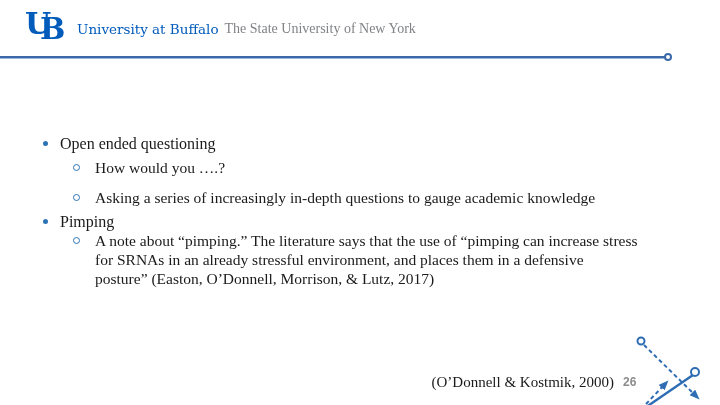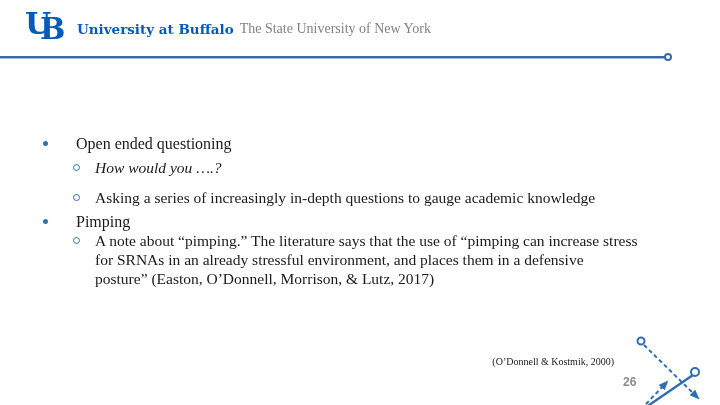--- a/index.html
+++ b/index.html
@@ -37,21 +37,21 @@
     position:absolute; left:0; top:-4px;
     font-size:30px; line-height:1;
   }
   .monogram .letter-b {
     position:absolute; left:15px; top:1px;
     font-size:30px; line-height:1;
   }
   .wordmark {
     margin-left:6px;
     font-family:"DejaVu Serif", serif;
-    font-weight:bold;
+    font-weight:normal;
     font-size:13.5px;
     color:var(--ub-blue);
     white-space:nowrap;
   }
   .tagline {
     margin-left:6px;
     font-family:Liberation Serif, serif;
     font-size:14px;
     color:var(--tagline-gray);
     white-space:nowrap;
@@ -75,44 +75,44 @@
   
   .title {
     position:absolute; left:38px; top:84px;
     font-size:29px; line-height:1.2;
     color:var(--title-blue);
   }
 
   
   .bullets { position:absolute; left:0; top:128px; width:700px; }
   .item { position:relative; color:var(--body-black); line-height:19px; }
-  .item.l1 { padding-left:76px; font-size:16px; }
+  .item.l1 { padding-left:60px; font-size:16px; }
   .item.l2 { padding-left:95px; font-size:15.5px; }
   .item:nth-child(1){ margin-top:6px; }
-  .item:nth-child(2){ margin-top:5px;font-style:italic; }
+  .item:nth-child(2){ margin-top:5px; }
   .item:nth-child(3){ margin-top:11px; }
   .item:nth-child(4){ margin-top:5px; }
   .item:nth-child(5){ margin-top:0; }
   .item.l2 { padding-right:62px; }
   .marker-dot {
     position:absolute; left:43px; top:7px;
     width:5px; height:5px; border-radius:50%;
     background:var(--bullet-blue);
   }
   .marker-circle {
     position:absolute; left:73px; top:6px;
     width:7px; height:7px; border-radius:50%;
     border:1.5px solid var(--bullet-blue);
     background:#fff;
   }
 
   
   .citation {
-    position:absolute; top:356px; right:106px;
-    font-size:10px;
+    position:absolute; top:374px; right:106px;
+    font-size:15px;
     color:var(--body-black);
     white-space:nowrap;
   }
   .page-number {
     position:absolute; top:375px; left:623px;
     font-family:"Liberation Sans", sans-serif;
     font-weight:bold;
     font-size:12px;
     color:var(--page-gray);
     text-align:right;

